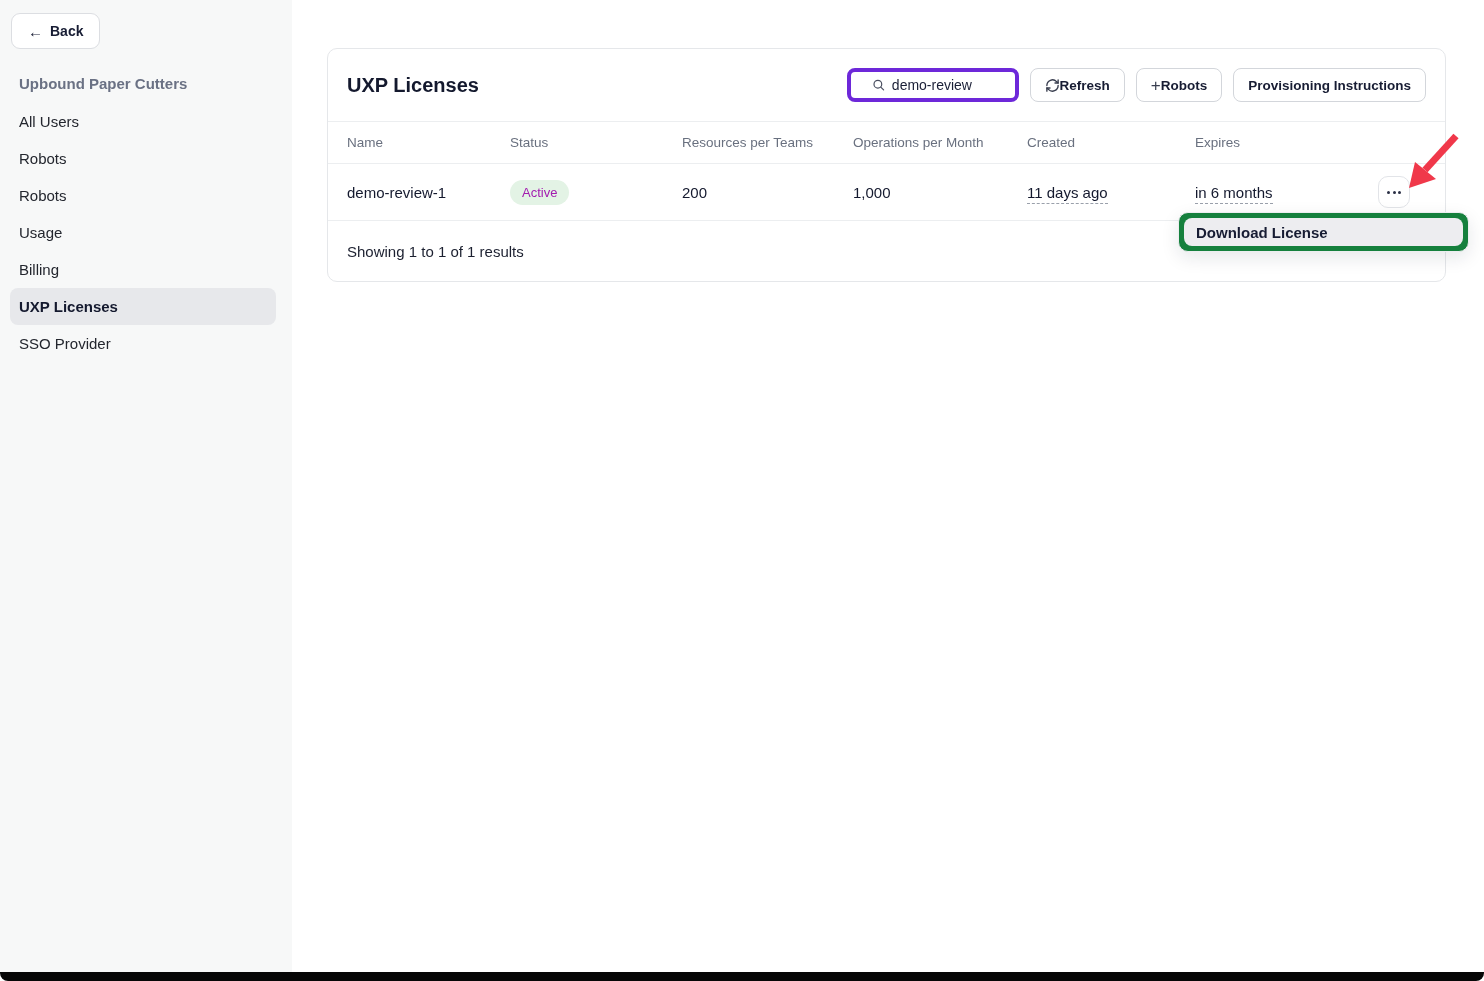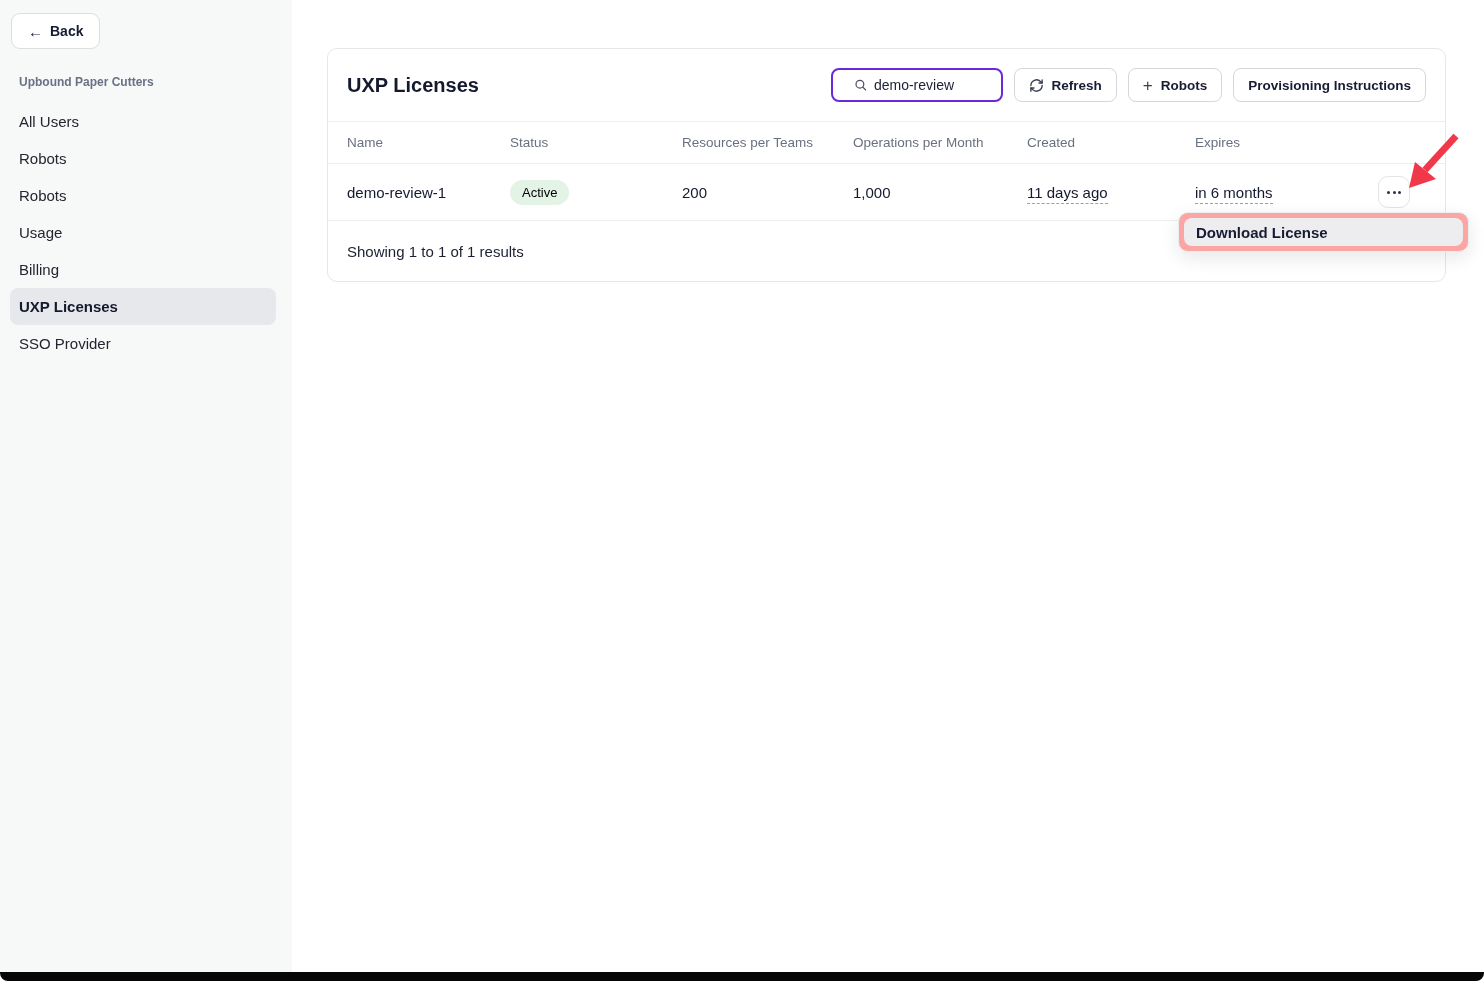--- a/index.html
+++ b/index.html
@@ -20,21 +20,21 @@
   .back-btn {
     position: absolute; left: 11px; top: 13px;
     height: 36px; padding: 0 16px;
     background: #ffffff; border: 1px solid #dcdee2; border-radius: 9px;
     display: inline-flex; align-items: center; gap: 7px;
     font-size: 14px; font-weight: 700; color: #171c33; cursor: pointer;
   }
   .back-btn .arrow { font-size: 15px; font-weight: 400; }
   .org-title {
     position: absolute; left: 19px; top: 75px;
-    font-size: 12px; font-weight: 700; color: #6a7184;
+    font-size: 15px; font-weight: 700; color: #6a7184;
   }
   .nav {
     position: absolute; left: 10px; right: 16px; top: 103px;
   }
   .nav-item {
     height: 37px; display: flex; align-items: center;
     padding-left: 9px; border-radius: 8px;
     font-size: 15px; color: #23262e; cursor: pointer;
   }
   .nav-item.active { background: #e7e8eb; font-weight: 700; color: #14192e; }
@@ -45,50 +45,50 @@
     background: #ffffff; border: 1px solid #e5e7ea; border-radius: 10px;
   }
   .card-header {
     height: 73px; display: flex; align-items: center; padding: 0 19px;
     border-bottom: 1px solid #eceef0;
   }
   .page-title { font-size: 20px; font-weight: 700; color: #14192e; }
   .header-actions { margin-left: auto; display: flex; align-items: center; gap: 11px; }
 
   .search-box {
-    width: 172px; height: 34px; border: 2px solid #6d28d9; border-radius: 8px;
+    width: 172px; height: 34px; border: 4px solid #6d28d9; border-radius: 8px;
     display: flex; align-items: center; padding: 0 21px; gap: 7px; background: #fff;
   }
   .search-box input {
     border: none; outline: none; width: 100%; font-size: 14px;
     font-family: inherit; color: #1a1f36; background: transparent;
   }
   .btn {
     height: 34px; padding: 0 14px; background: #ffffff;
     border: 1px solid #d3d6db; border-radius: 8px;
-    display: inline-flex; align-items: center; gap: 8px;
+    display: inline-flex; align-items: center; 
     font-size: 13.5px; font-weight: 700; color: #171c33; cursor: pointer;
     font-family: inherit;
   }
   .btn .plus { font-size: 17px; font-weight: 400; color: #3a3f50; line-height: 1; }
 
   
   .tbl-grid {
     display: grid;
     grid-template-columns: 163px 172px 171px 174px 168px 1fr 48px;
     align-items: center;
     padding: 0 19px;
   }
   .tbl-head { height: 42px; border-bottom: 1px solid #eceef0; }
   .tbl-head .th { font-size: 13.5px; color: #69707f; }
   .tbl-row { height: 56px; }
   .tbl-row .td { font-size: 15px; color: #14192e; }
   .badge {
     display: inline-block; padding: 5px 12px; border-radius: 999px;
-    background: #e3f3e5; color: #000000; font-size: 13px;
+    background: #e3f3e5; color: #a21caf; font-size: 13px;
   }
   .dashed-underline {
     border-bottom: 1.5px dashed #9aa0ab; padding-bottom: 2px;
   }
   .ellipsis-btn {
     width: 32px; height: 32px; border: 1px solid #e2e4e8; border-radius: 10px;
     background: #fff; display: flex; align-items: center; justify-content: center;
     gap: 2.5px; cursor: pointer;
   }
   .ellipsis-btn i {
@@ -96,21 +96,21 @@
   }
   .tbl-footer {
     height: 62px; border-top: 1px solid #eceef0;
     display: flex; align-items: center; padding: 0 19px;
     font-size: 15px; color: #1c2030;
   }
 
   
   .menu-popover {
     position: absolute; left: 1178px; top: 212px; width: 291px;
-    background: #fca5a5; border: 1px solid #eceef0; border-radius: 10px;
+    background: #15803d; border: 1px solid #eceef0; border-radius: 10px;
     box-shadow: 0 6px 18px rgba(20,25,46,0.10);
     padding: 5px; z-index: 20;
   }
   .menu-item {
     background: #ededf0; border-radius: 8px; height: 28px;
     display: flex; align-items: center; padding: 0 12px;
     font-size: 15px; font-weight: 700; color: #171c33; cursor: pointer;
   }
 
   

